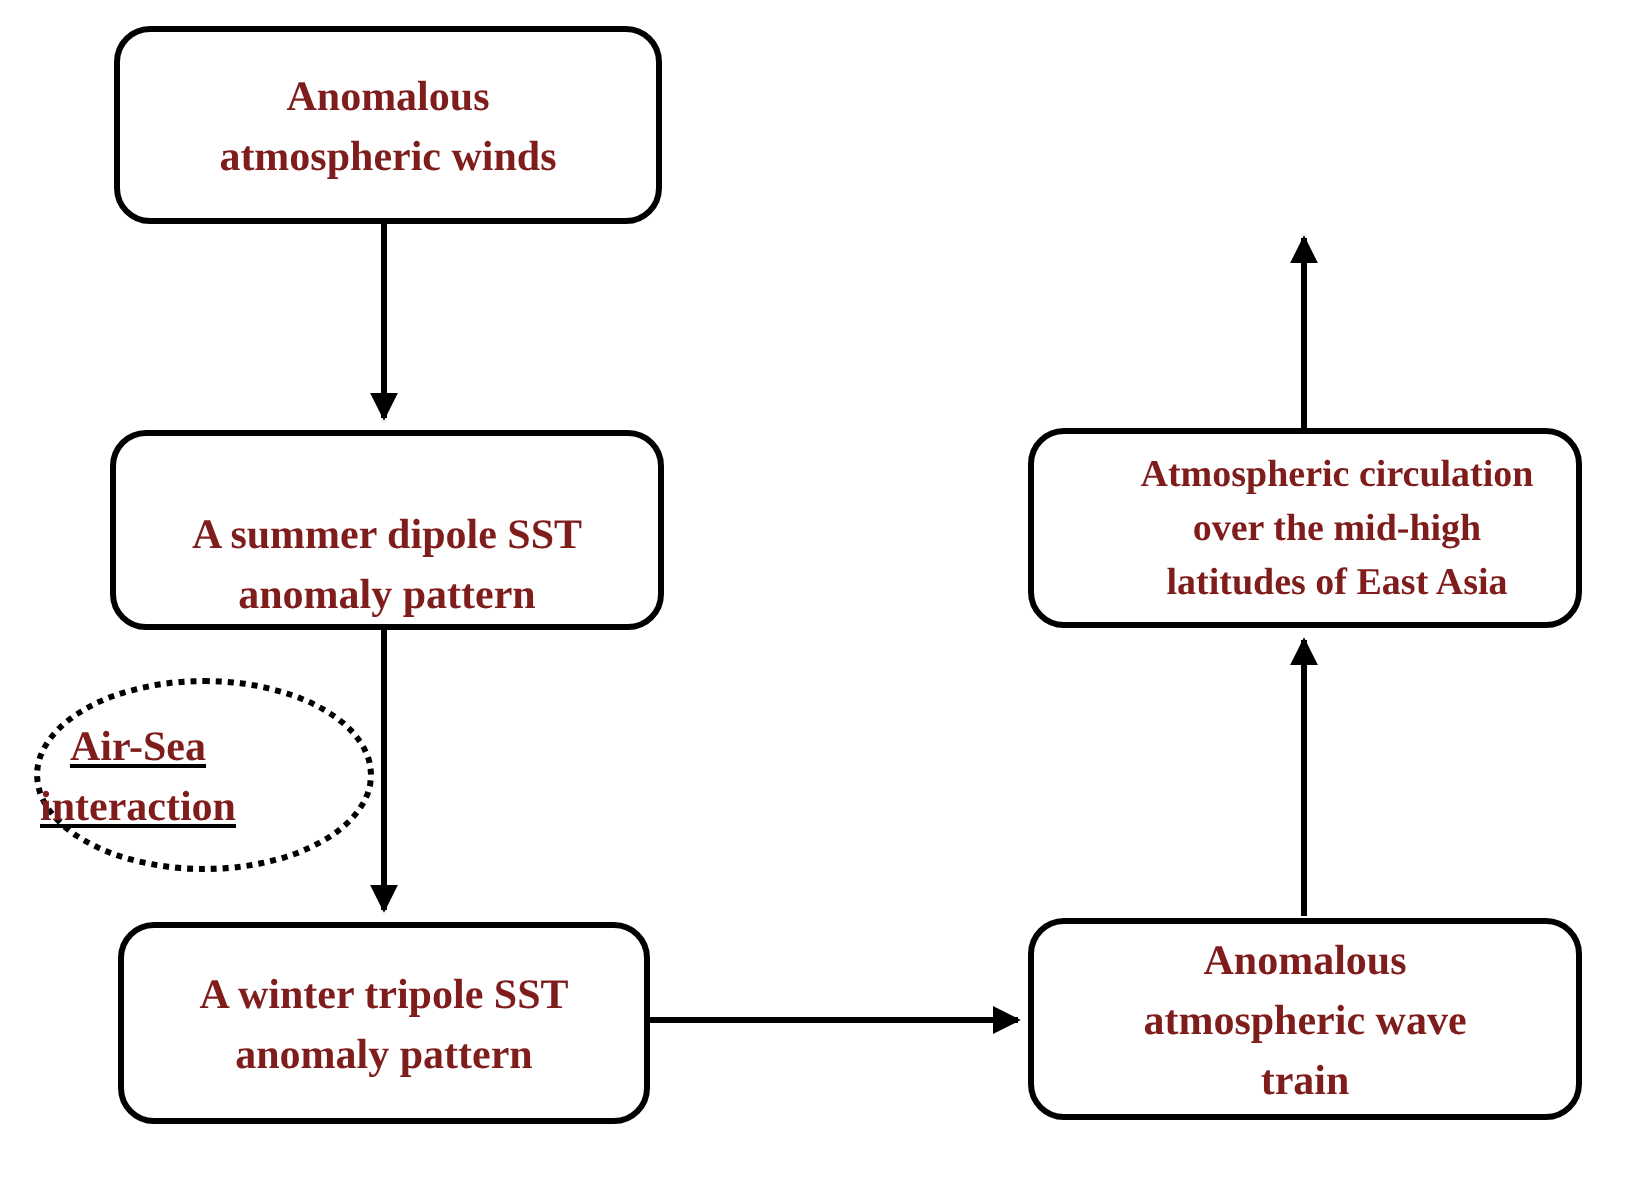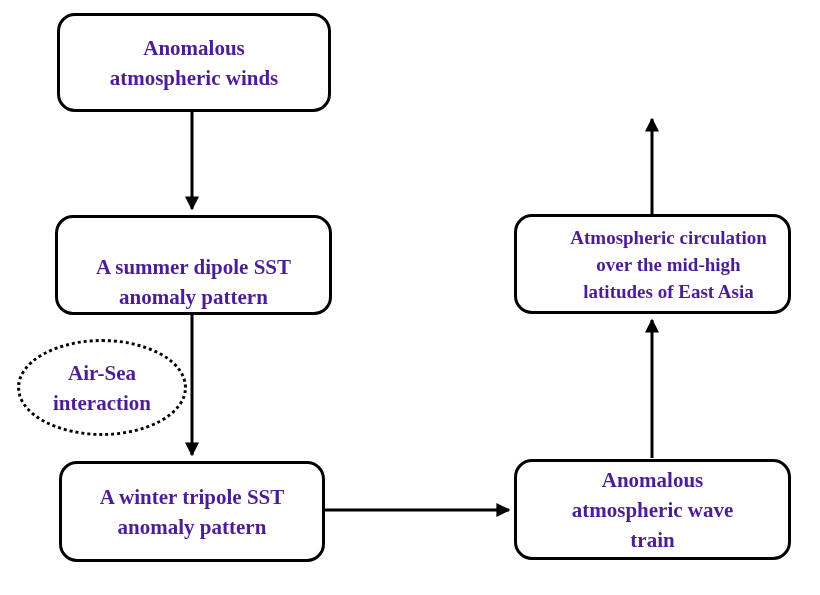--- a/index.html
+++ b/index.html
@@ -23,40 +23,40 @@
     border: 3.5px solid #000000;
     border-radius: 18px;
     background: #ffffff;
     display: flex;
     align-items: center;
     justify-content: center;
     text-align: center;
   }
   .node-label {
     font-weight: bold;
-    color: #4c1d95;
+    color: #7f1d1d;
     font-size: 21px;
     line-height: 30px;
     white-space: pre-line;
     letter-spacing: 0px;
   }
   .node-label.small {
     font-size: 19px;
     line-height: 27px;
   }
   .ellipse {
     position: absolute;
     box-sizing: border-box;
     border: 3.5px dotted #000000;
     border-radius: 50%;
     background: #ffffff;
     display: flex;
     align-items: center;
-    justify-content: center;
     text-align: center;
+    text-decoration: underline;
   }
 </style>
 </head>
 <body>
 
 <div class="canvas">
 
   <svg class="arrow-layer" width="820" height="595" viewBox="0 0 820 595" xmlns="http://www.w3.org/2000/svg">
     <defs>
       <marker id="ah" viewBox="0 0 10 10" refX="9" refY="5" markerWidth="14" markerHeight="14" orient="auto" markerUnits="userSpaceOnUse">

